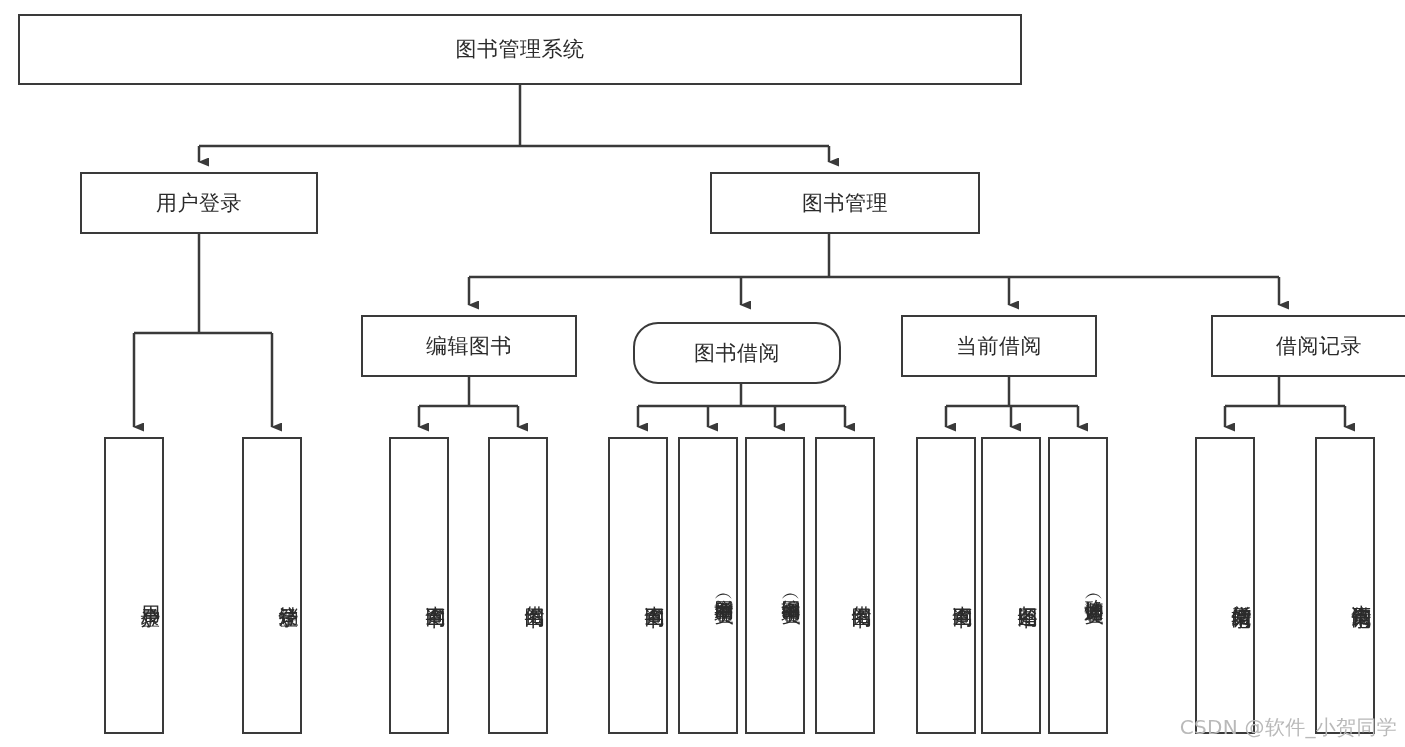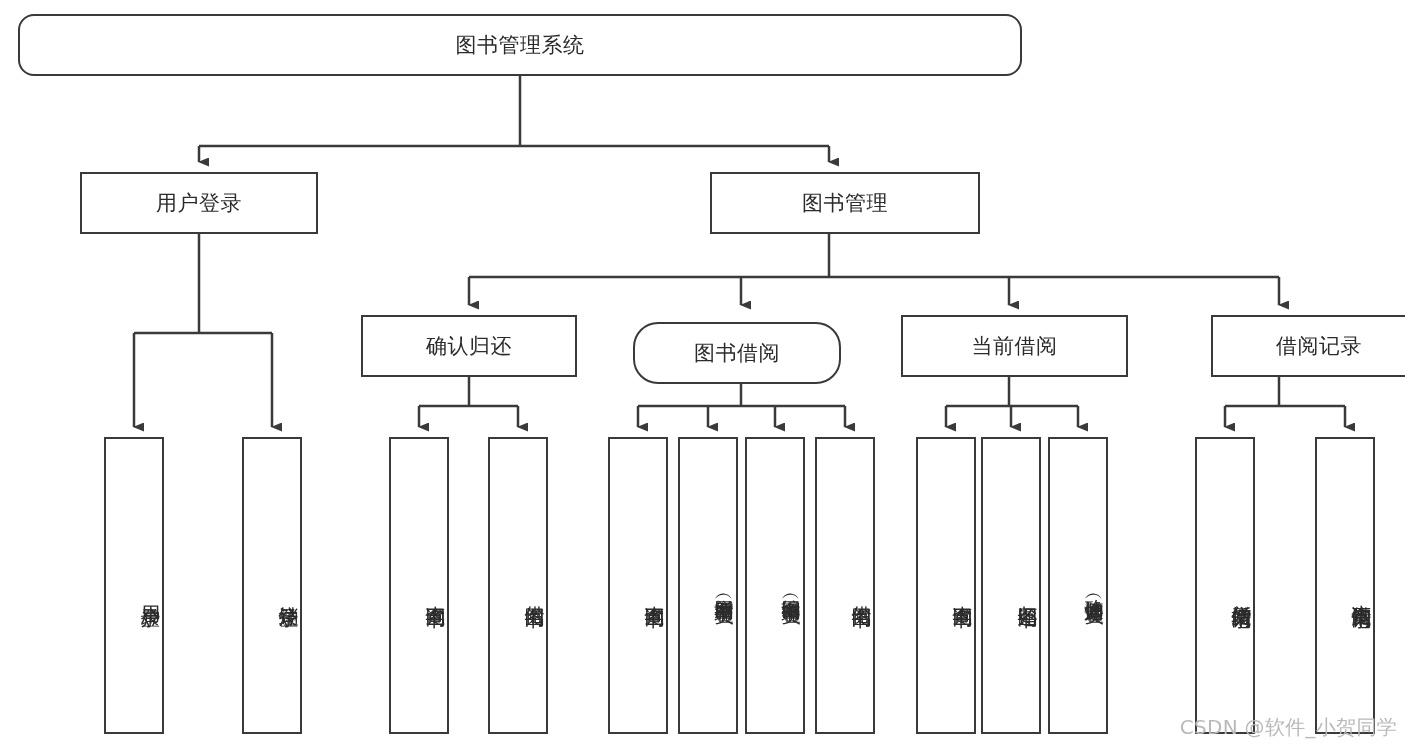--- a/index.html
+++ b/index.html
@@ -118,28 +118,28 @@
       <path d="M1011,406 L1011,427" marker-end="url(#arr)"></path>
       <path d="M1078,406 L1078,427" marker-end="url(#arr)"></path>
 
       <path d="M1279,377 L1279,406"></path>
       <path d="M1225,406 L1345,406"></path>
       <path d="M1225,406 L1225,427" marker-end="url(#arr)"></path>
       <path d="M1345,406 L1345,427" marker-end="url(#arr)"></path>
     </g>
   </svg>
 
-  <div class="node horizontal node-root" style="left:18px; top:14px; width:1004px; height:62px;border-radius:16px;">图书管理系统</div>
+  <div class="node horizontal node-root" style="left:18px; top:14px; width:1004px; height:71px;">图书管理系统</div>
 
   <div class="node horizontal" style="left:80px; top:172px; width:238px; height:62px;">用户登录</div>
   <div class="node horizontal" style="left:710px; top:172px; width:270px; height:62px;">图书管理</div>
 
-  <div class="node horizontal" style="left:361px; top:315px; width:216px; height:62px;">确认归还</div>
+  <div class="node horizontal" style="left:361px; top:315px; width:216px; height:62px;">编辑图书</div>
   <div class="node horizontal" style="left:633px; top:322px; width:208px; height:62px;border-radius:25px;">图书借阅</div>
-  <div class="node horizontal" style="left:901px; top:315px; width:227px; height:62px;">当前借阅</div>
+  <div class="node horizontal" style="left:901px; top:315px; width:196px; height:62px;">当前借阅</div>
   <div class="node horizontal" style="left:1171px; top:315px; width:216px; height:62px;margin-left:40px;">借阅记录</div>
 
   <div class="node vertical" style="left:104px; top:437px; width:60px; height:297px;">用户登录</div>
   <div class="node vertical" style="left:242px; top:437px; width:60px; height:297px;">注销登录</div>
 
   <div class="node vertical" style="left:389px; top:437px; width:60px; height:297px;">查询图书</div>
   <div class="node vertical" style="left:488px; top:437px; width:60px; height:297px;">借阅图书</div>
 
   <div class="node vertical" style="left:608px; top:437px; width:60px; height:297px;">查询图书</div>
   <div class="node vertical tall-text" style="left:678px; top:437px; width:60px; height:297px;">新增图书（管理员）</div>

